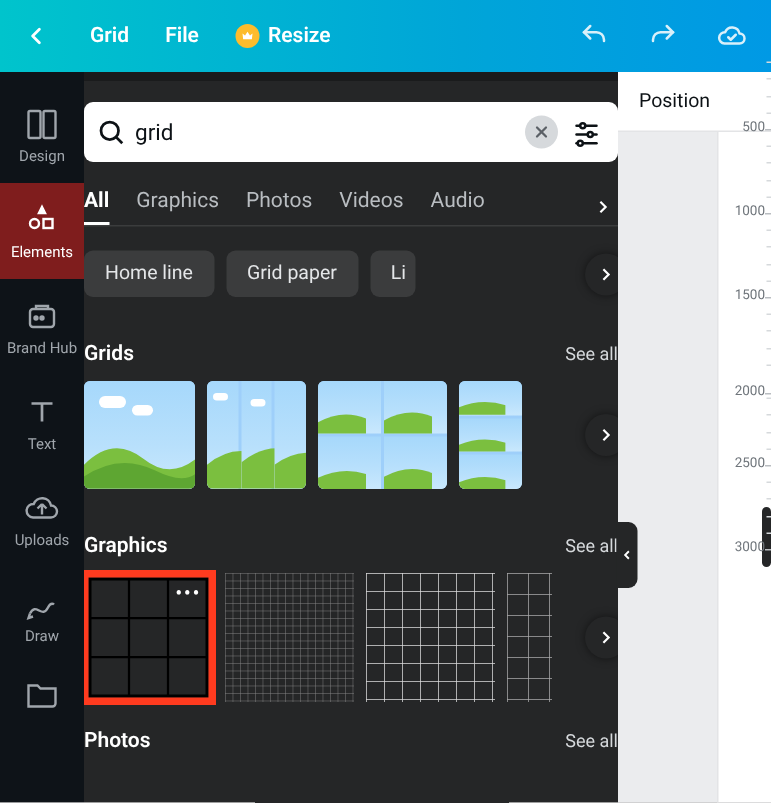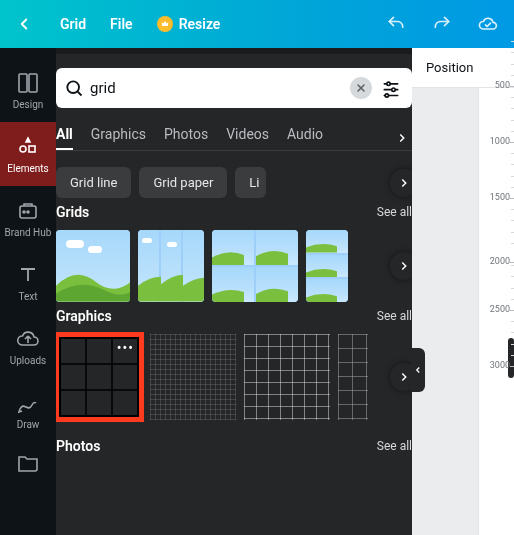--- a/index.html
+++ b/index.html
@@ -27,21 +27,21 @@
 .filterbtn{width:26px;height:26px;display:flex;align-items:center;justify-content:center;cursor:pointer;flex:none;}
 .tabs{display:flex;gap:18px;margin-top:18px;font-size:14px;color:#b9bdc1;align-items:center;}
 .tabs .tab{cursor:pointer;padding-bottom:8px;text-align:center;}
 .tabs .tab.active{color:#fff;font-weight:700;position:relative;}
 .tabs .tab.active::after{content:"";position:absolute;left:0;right:0;bottom:0;height:2px;background:#fff;}
 .tabs .chev{margin-left:auto;width:20px;height:20px;display:flex;align-items:center;justify-content:center;cursor:pointer;}
 .hr{height:1px;background:#3b3c3d;margin-top:0;}
 .chips{display:flex;gap:8px;margin-top:16px;position:relative;align-items:center;}
 .chip{background:#3b3c3d;color:#e4e6e8;font-size:13px;padding:8px 14px;border-radius:6px;white-space:nowrap;cursor:pointer;}
 .chips .chev{position:absolute;right:-6px;width:28px;height:28px;border-radius:50%;background:#252627;display:flex;align-items:center;justify-content:center;cursor:pointer;box-shadow:0 0 6px rgba(0,0,0,.5);}
-.sect{margin-top:6px;}
+.sect{margin-top:30px;}
 .secthead{display:flex;justify-content:space-between;align-items:center;font-size:14px;margin-bottom:10px;}
 .secthead .title{font-weight:600;}
 .secthead .seeall{color:#d6d9dc;font-size:12px;cursor:pointer;}
 .row{display:flex;gap:8px;position:relative;align-items:center;}
 .row .chev{position:absolute;right:-6px;width:28px;height:28px;border-radius:50%;background:#252627;display:flex;align-items:center;justify-content:center;cursor:pointer;box-shadow:0 0 6px rgba(0,0,0,.5);}
 .gridthumb{height:72px;border-radius:4px;overflow:hidden;background:#9ecffa;position:relative;flex:none;}
 .gthumb1{width:74px;}
 .gthumb2{width:66px;}
 .gthumb3{width:86px;}
 .gthumb4{width:42px;}
@@ -188,21 +188,21 @@
       <div class="tab">Audio</div>
       <div class="chev">
         <svg viewBox="0 0 24 24" width="14" height="14" fill="none" stroke="#fff" stroke-width="2.5">
             <polyline points="9 18 15 12 9 6"></polyline>
           </svg>
       </div>
     </div>
     <div class="hr"></div>
 
     <div class="chips">
-      <div class="chip">Grid line</div>
+      <div class="chip">Home line</div>
       <div class="chip">Grid paper</div>
       <div class="chip" style="padding-right:6px;">Li</div>
       <div class="chev">
         <svg viewBox="0 0 24 24" width="14" height="14" fill="none" stroke="#fff" stroke-width="2.5">
             <polyline points="9 18 15 12 9 6"></polyline>
           </svg>
       </div>
     </div>
 
     <div class="sect">

